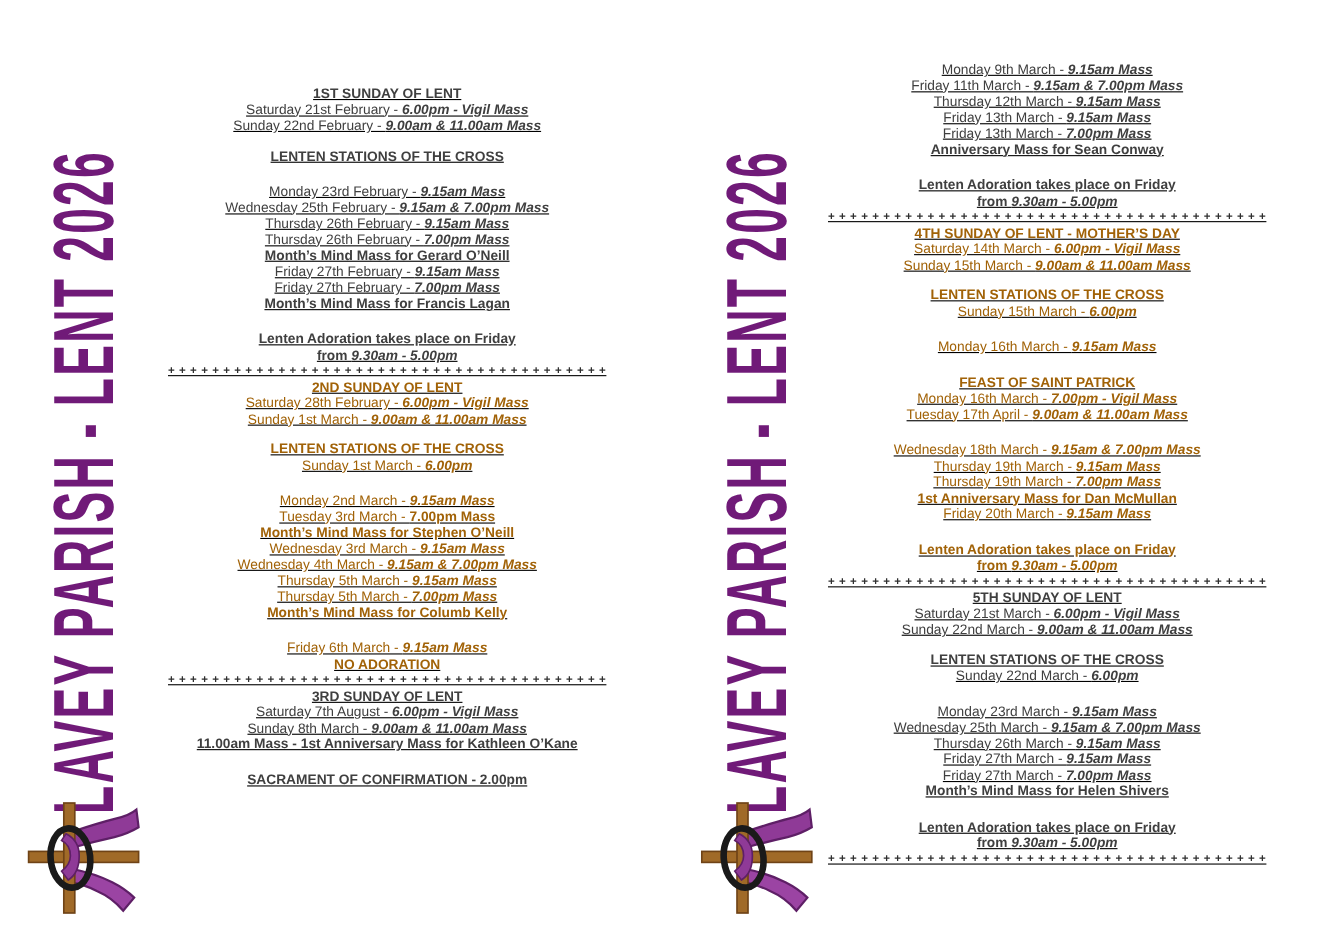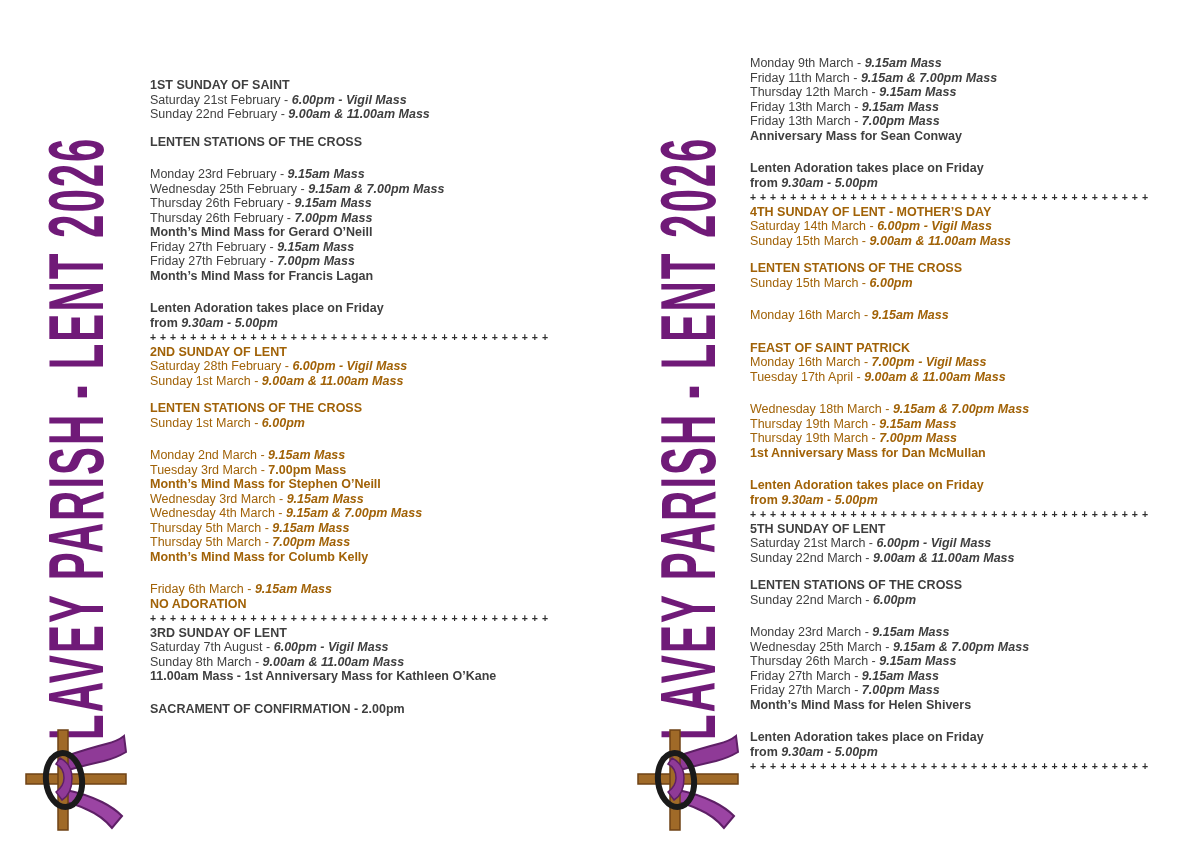--- a/index.html
+++ b/index.html
@@ -6,21 +6,21 @@
   .sheet{position:relative;width:1200px;height:849px;background:#ffffff;overflow:hidden;
          font-family:"Liberation Sans",sans-serif;}
   
   .vtitle{position:absolute;width:712px;height:106px;transform:rotate(-90deg);
           transform-origin:0 0;display:flex;align-items:center;justify-content:flex-start;}
   .vtitle-left{left:24px;top:740px;}
   .vtitle-right{left:636px;top:740px;}
   .vtitle-text{font-weight:700;font-size:42px;letter-spacing:2px;color:#701a78;
                transform:scaleY(1.85);transform-origin:center;display:inline-block;white-space:nowrap;}
   
-  .col{position:absolute;width:404px;font-size:12.5px;line-height:14.5px;}
+  .col{position:absolute;width:404px;text-align:center;font-size:12.5px;line-height:14.5px;text-decoration:underline;}
   .col-left{left:150px;top:78px;}
   .col-right{left:750px;top:56px;}
   .row{min-height:14.5px;white-space:nowrap;}
   .blank{height:13px;}
   .gap{height:18px;}
   .divider{font-weight:700;font-size:10.5px;letter-spacing:0.5px;color:#2e2e2e;white-space:nowrap;}
   .c-k{color:#3f3f3f;}
   .c-p{color:#a16207;}
   .s-r{font-weight:400;}
   .s-b{font-weight:700;}
@@ -64,21 +64,21 @@
       <path d="M46 44 Q70 36 86 32 Q98 29 104 24 L106 40 Q96 46 84 49 Q66 53 48 58 Z" fill="#8f3a97" stroke="#5e1f66" stroke-width="2"></path>
       <path d="M46 78 Q66 82 82 90 Q94 96 102 104 L92 116 Q82 104 68 98 Q56 92 44 90 Z" fill="#9b44a3" stroke="#5e1f66" stroke-width="2"></path>
       <rect x="6" y="62" width="100" height="10" fill="#a06a28" stroke="#6f4316" stroke-width="1.5"></rect>
       <rect x="38" y="18" width="10" height="100" fill="#a06a28" stroke="#6f4316" stroke-width="1.5"></rect>
       <path d="M40 46 Q52 52 52 66 Q52 82 42 88 L36 80 Q44 74 44 66 Q44 56 36 52 Z" fill="#8f3a97" stroke="#5e1f66" stroke-width="1.5"></path>
       <ellipse cx="44" cy="68" rx="18" ry="27" fill="none" stroke="#1a1a1a" stroke-width="6" transform="rotate(-6 44 68)"></ellipse>
     </g>
   </svg>
 
   <div class="col col-left" id="col-left">
-      <div class="row c-k"><span class="s-b">1ST SUNDAY OF SAINT</span></div>
+      <div class="row c-k"><span class="s-b">1ST SUNDAY OF LENT</span></div>
       <div class="row c-k"><span class="s-r">Saturday 21st February - </span><span class="s-bi">6.00pm - Vigil Mass</span></div>
       <div class="row c-k"><span class="s-r">Sunday 22nd February - </span><span class="s-bi">9.00am &amp; 11.00am Mass</span></div>
       <div class="blank"></div>
       <div class="row c-k"><span class="s-b">LENTEN STATIONS OF THE CROSS</span></div>
       <div class="gap"></div>
       <div class="row c-k"><span class="s-r">Monday 23rd February - </span><span class="s-bi">9.15am Mass</span></div>
       <div class="row c-k"><span class="s-r">Wednesday 25th February - </span><span class="s-bi">9.15am &amp; 7.00pm Mass</span></div>
       <div class="row c-k"><span class="s-r">Thursday 26th February - </span><span class="s-bi">9.15am Mass</span></div>
       <div class="row c-k"><span class="s-r">Thursday 26th February - </span><span class="s-bi">7.00pm Mass</span></div>
       <div class="row c-k"><span class="s-b">Month’s Mind Mass for Gerard O’Neill</span></div>
@@ -136,20 +136,21 @@
       <div class="row c-p"><span class="s-r">Monday 16th March - </span><span class="s-bi">9.15am Mass</span></div>
       <div class="gap"></div>
       <div class="row c-p"><span class="s-b">FEAST OF SAINT PATRICK</span></div>
       <div class="row c-p"><span class="s-r">Monday 16th March - </span><span class="s-bi">7.00pm - Vigil Mass</span></div>
       <div class="row c-p"><span class="s-r">Tuesday 17th April - </span><span class="s-bi">9.00am &amp; 11.00am Mass</span></div>
       <div class="gap"></div>
       <div class="row c-p"><span class="s-r">Wednesday 18th March - </span><span class="s-bi">9.15am &amp; 7.00pm Mass</span></div>
       <div class="row c-p"><span class="s-r">Thursday 19th March - </span><span class="s-bi">9.15am Mass</span></div>
       <div class="row c-p"><span class="s-r">Thursday 19th March - </span><span class="s-bi">7.00pm Mass</span></div>
       <div class="row c-p"><span class="s-b">1st Anniversary Mass for Dan McMullan</span></div>
+      <div class="row c-p"><span class="s-r">Friday 20th March - </span><span class="s-bi">9.15am Mass</span></div>
       <div class="gap"></div>
       <div class="row c-p"><span class="s-b">Lenten Adoration takes place on Friday</span></div>
       <div class="row c-p"><span class="s-b">from </span><span class="s-bi">9.30am - 5.00pm</span></div>
       <div class="row divider">+ + + + + + + + + + + + + + + + + + + + + + + + + + + + + + + + + + + + + + + +</div>
       <div class="row c-k"><span class="s-b">5TH SUNDAY OF LENT</span></div>
       <div class="row c-k"><span class="s-r">Saturday 21st March - </span><span class="s-bi">6.00pm - Vigil Mass</span></div>
       <div class="row c-k"><span class="s-r">Sunday 22nd March - </span><span class="s-bi">9.00am &amp; 11.00am Mass</span></div>
       <div class="blank"></div>
       <div class="row c-k"><span class="s-b">LENTEN STATIONS OF THE CROSS</span></div>
       <div class="row c-k"><span class="s-r">Sunday 22nd March - </span><span class="s-bi">6.00pm</span></div>

